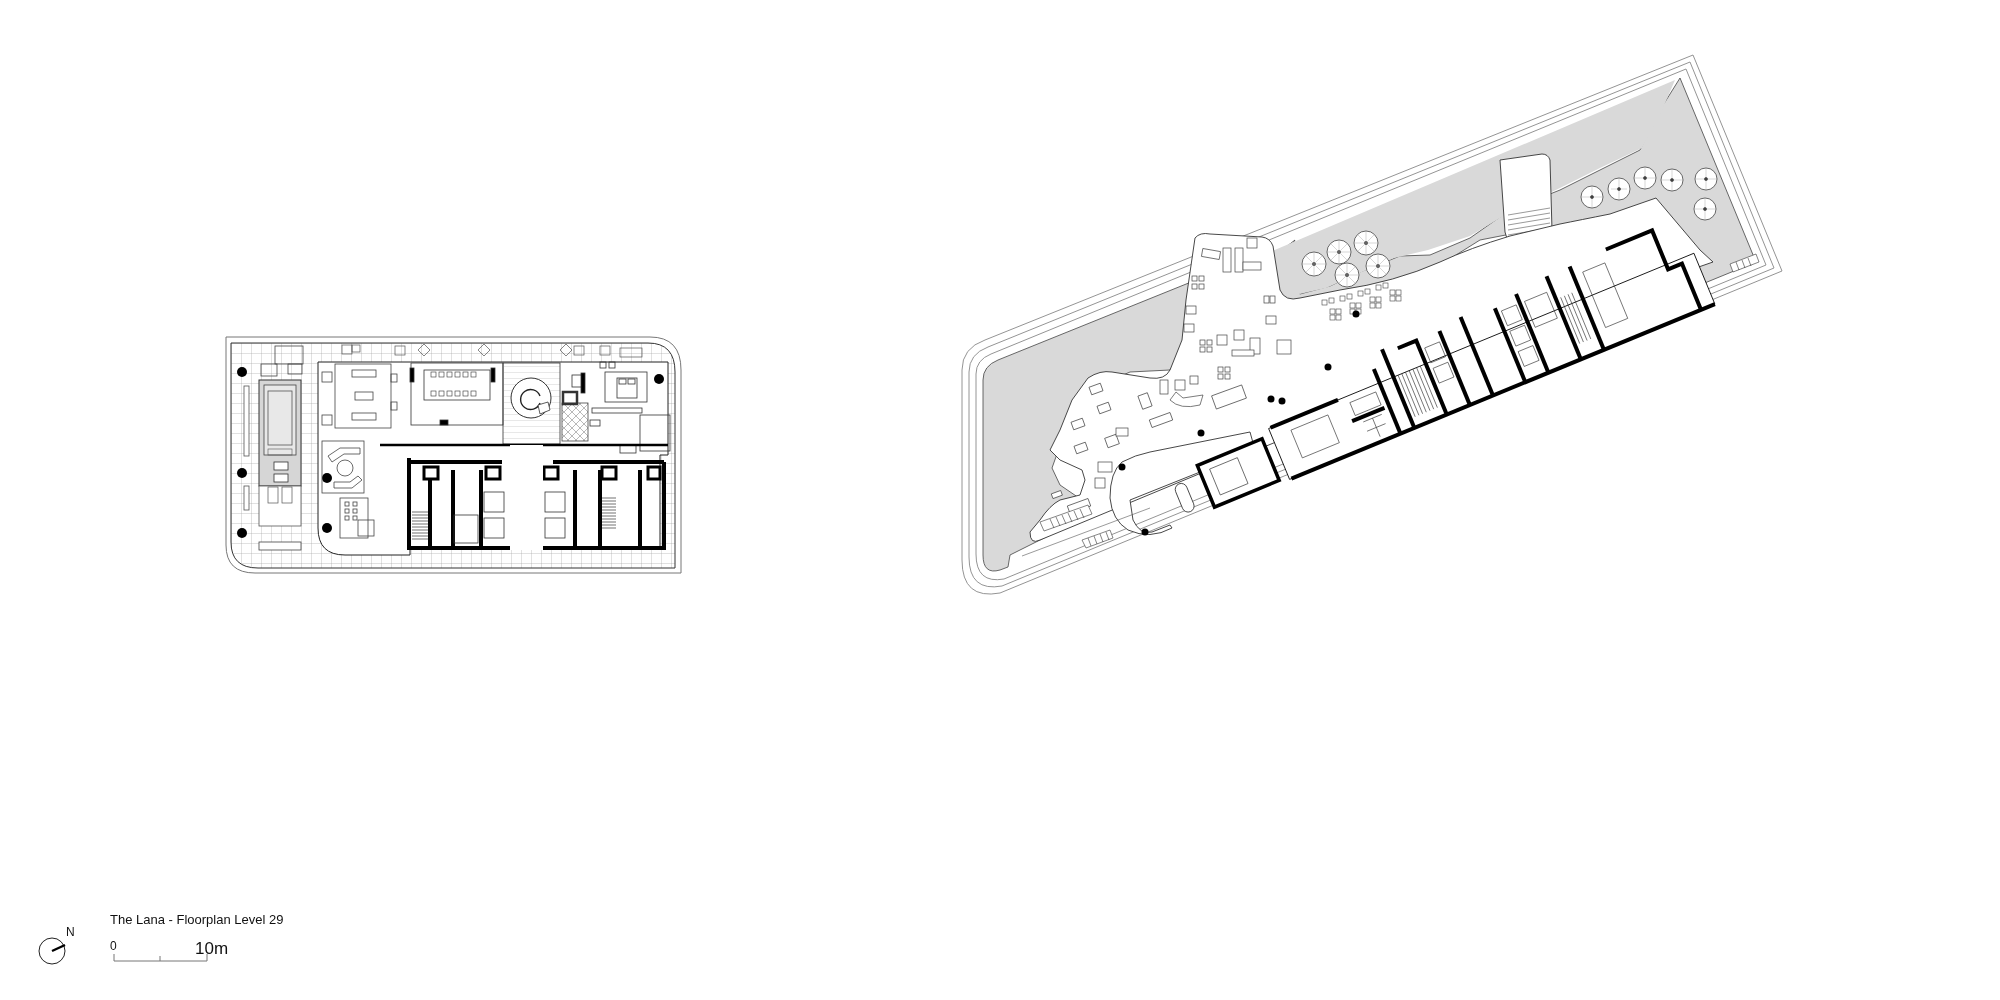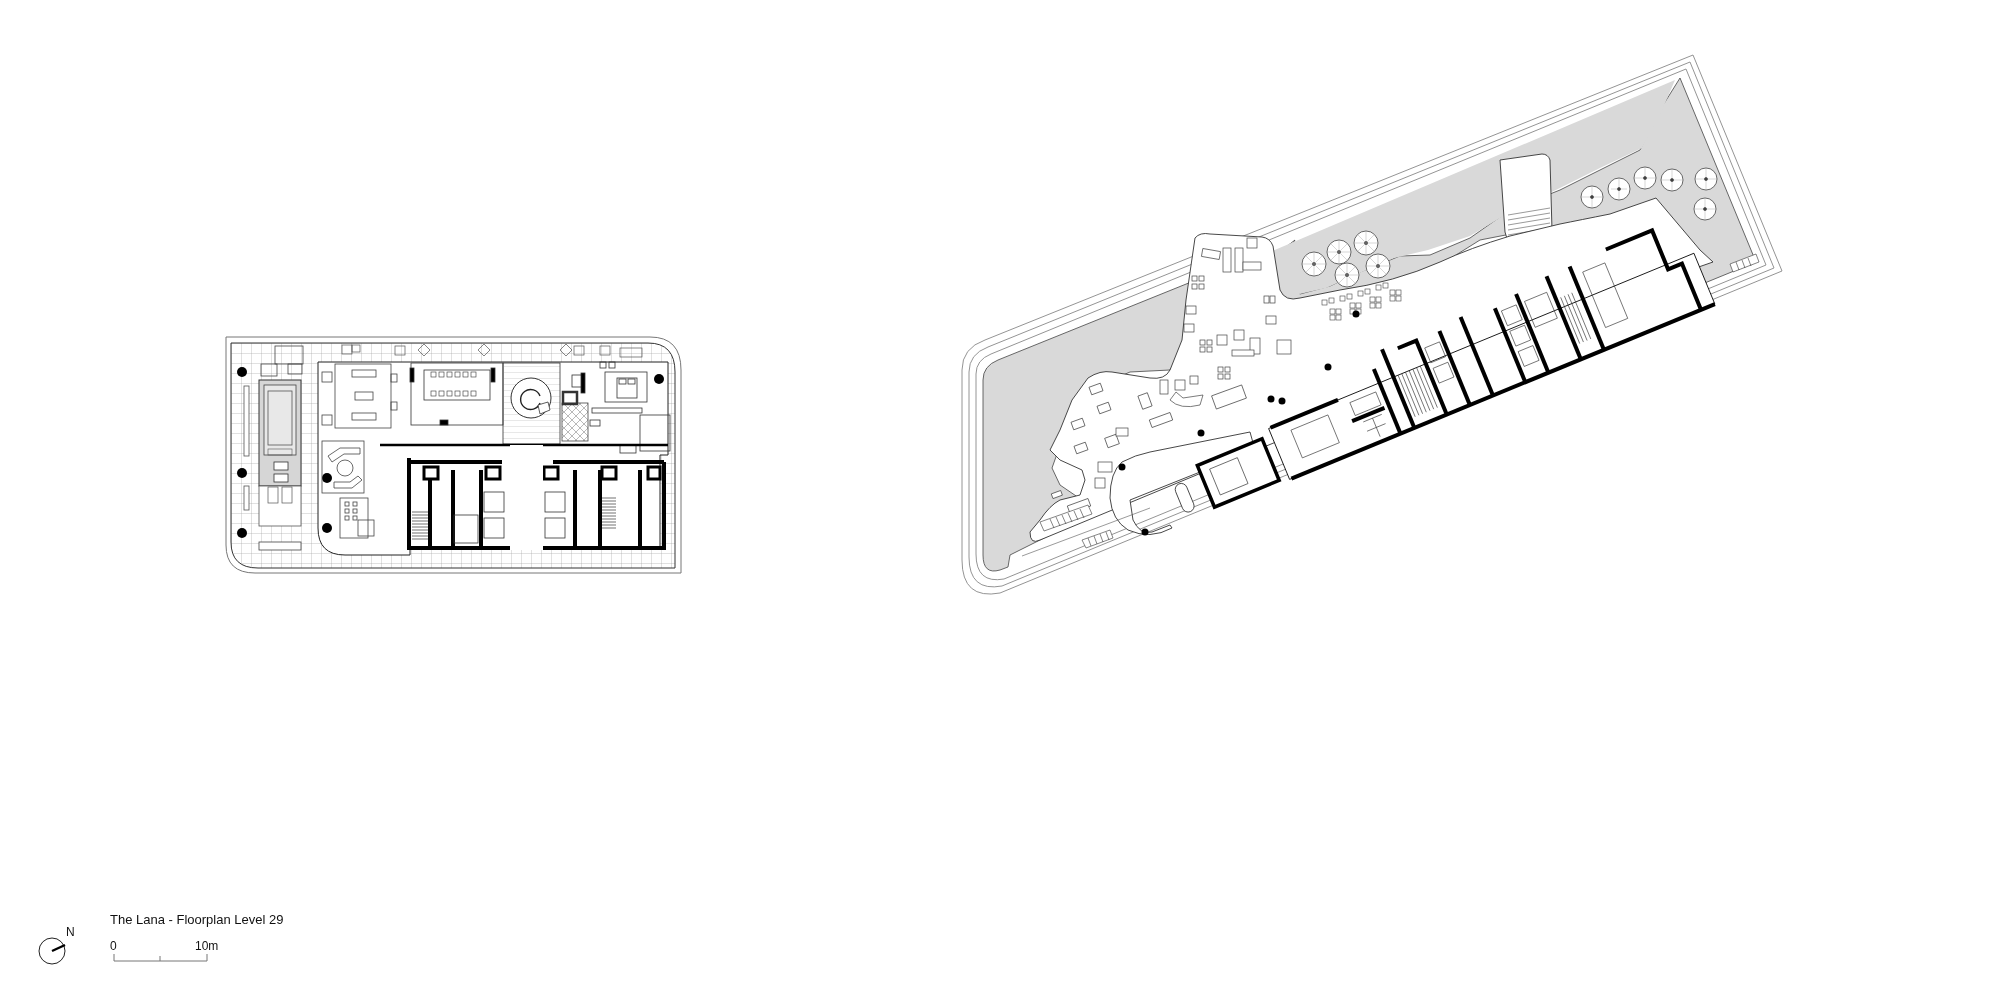--- a/index.html
+++ b/index.html
@@ -1,21 +1,21 @@
 <!DOCTYPE html>
 <html><head>
 <meta charset="utf-8">
 <style>
   html, body { margin: 0; padding: 0; background: #ffffff; }
   body { width: 2000px; height: 1000px; position: relative; overflow: hidden; font-family: "Liberation Sans", sans-serif; }
   .plan { position: absolute; left: 0; top: 0; }
   .legend { position: absolute; left: 0; top: 0; width: 2000px; height: 1000px; pointer-events: none; }
   .title { position: absolute; left: 110px; top: 912px; font-size: 13px; color: #111; font-family: "Liberation Sans", sans-serif; white-space: nowrap; }
   .scale-0 { position: absolute; left: 110px; top: 939px; font-size: 12px; color: #111; }
-  .scale-10 { position: absolute; left: 195px; top: 939px; font-size: 12px; color: #111; }
+  .scale-10 { position: absolute; left: 195px; top: 939px; font-size: 17px; color: #111; }
   .north-n { position: absolute; left: 66px; top: 925px; font-size: 12px; color: #111; }
 </style>
 </head>
 <body>
 
 <svg class="plan" width="2000" height="1000" viewBox="0 0 2000 1000" xmlns="http://www.w3.org/2000/svg">
   <defs>
     <pattern id="grid" x="231" y="343" width="10" height="10" patternUnits="userSpaceOnUse">
       <path d="M10 0 L0 0 0 10" fill="none" stroke="#9a9a9a" stroke-width="0.6"></path>
     </pattern>

